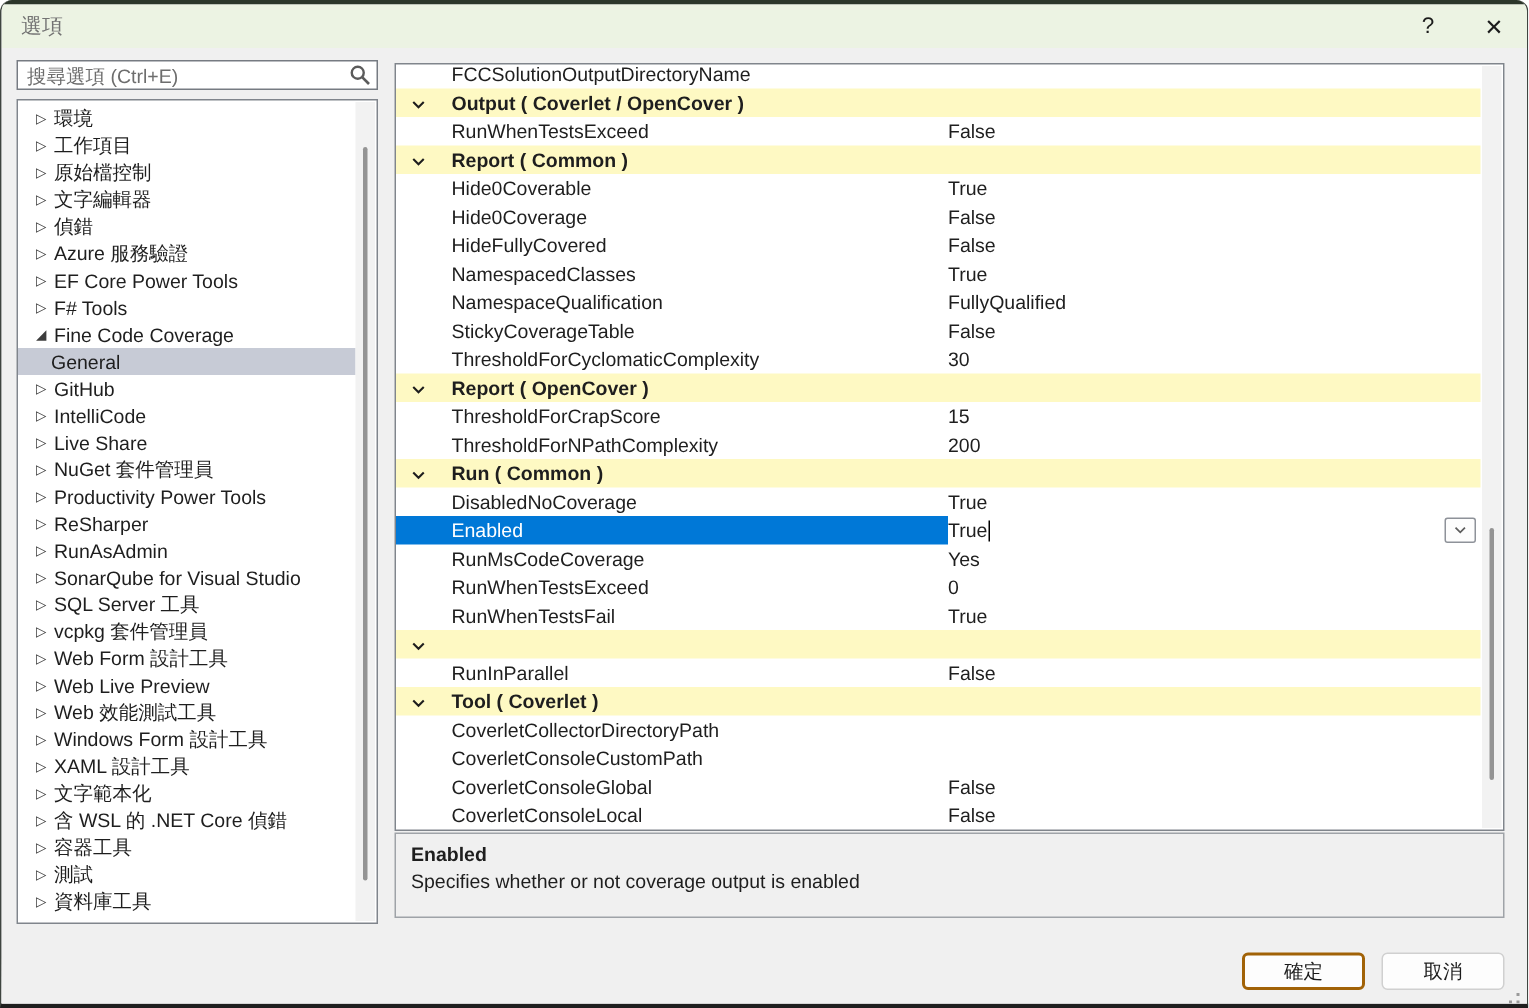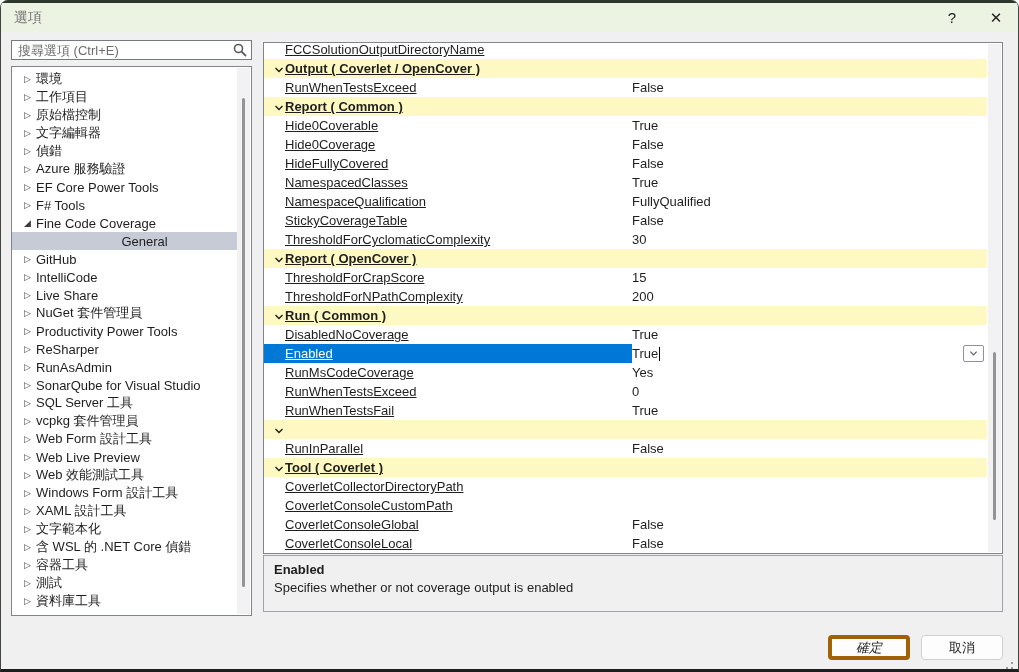--- a/index.html
+++ b/index.html
@@ -23,52 +23,52 @@
   .search .mag{ width:22px; height:22px; display:flex; align-items:center; justify-content:center; }
 
   
   .tree{ position:absolute; left:10px; top:34px; width:241px; height:550px; background:#fff;
          border:1px solid #80858c; overflow:hidden; }
   .tree-items{ position:absolute; left:0; top:3px; right:14px; }
   .tree-item{ height:18px; display:flex; align-items:center; font-size:13px; color:#1e1e1e;
               white-space:nowrap; cursor:default; }
   .tree-item .exp{ width:11px; margin-left:10px; margin-right:3px; font-size:9px; color:#3c3c3c;
                    display:inline-flex; justify-content:center; flex:none; }
-  .tree-item.lvl1{ padding-left:40px;justify-content:center; }
+  .tree-item.lvl1{ padding-left:22px; }
   .tree-item.selected{ background:#c7cbd6; }
   .vscroll{ position:absolute; top:1px; bottom:1px; right:1px; width:13px; background:#f2f2f2; }
   .vthumb{ position:absolute; left:5px; width:3px; background:#949494; border-radius:2px; }
 
   
   .grid{ position:absolute; left:262px; top:10px; width:740px; height:512px; background:#fff;
          border:1px solid #80858c; overflow:hidden; }
   .grid-rows{ position:absolute; left:0; top:-3px; right:15px; }
   .grow{ height:19px; display:flex; align-items:center; font-size:13px; color:#1e1e1e; position:relative; }
   .grow .chev{ position:absolute; left:10px; top:4px; }
   .grow.category{ background:#fef9c3; font-weight:bold; }
-  .grow .namecell{ width:368px; padding-left:21px; white-space:nowrap; overflow:hidden; flex:none;
-                   height:100%; display:flex; align-items:center;text-decoration:underline; }
+  .grow .namecell{ width:368px; padding-left:37px; white-space:nowrap; overflow:hidden; flex:none;
+                   height:100%; display:flex; align-items:center; }
   .grow .valuecell{ flex:1; white-space:nowrap; overflow:hidden; height:100%;
                     display:flex; align-items:center; }
   .grow.selected .namecell{ background:#0078d7; color:#fff; }
   .caret{ display:inline-block; width:1px; height:14px; background:#000; margin-left:1px; }
   .combo{ position:absolute; right:3px; top:1px; width:21px; height:17px; background:#fdfdfd;
           border:1px solid #8e9299; border-radius:2px; display:flex; align-items:center;
           justify-content:center; }
 
   
   .desc{ position:absolute; left:262px; top:523px; width:740px; height:57px; background:#f0f0f0;
          border:1px solid #9fa3a8; padding:6px 10px; font-size:13px; color:#1e1e1e; }
   .desc .dtitle{ font-weight:bold; margin-bottom:3px; }
 
   
   .btn{ position:absolute; top:603px; width:82px; height:25px; font-size:13px; color:#1b1b1b;
         display:flex; align-items:center; justify-content:center; border-radius:4px;
         background:#fdfdfd; cursor:default; }
-  .btn.ok{ left:827px; border:4px solid #a16207;font-style:italic; }
+  .btn.ok{ left:827px; border:2px solid #a16207; }
   .btn.cancel{ left:920px; border:1px solid #d0d0d0; }
 
   .grip{ position:absolute; right:5px; bottom:8px; width:2px; height:2px; background:#9a9a9a;
          box-shadow:-5px 5px 0 #9a9a9a, 0 5px 0 #9a9a9a, -10px 10px 0 #9a9a9a, -5px 10px 0 #9a9a9a, 0 10px 0 #9a9a9a; }
 </style>
 </head>
 <body>
 
 <div class="dialog">
   <div class="topstrip"></div>

